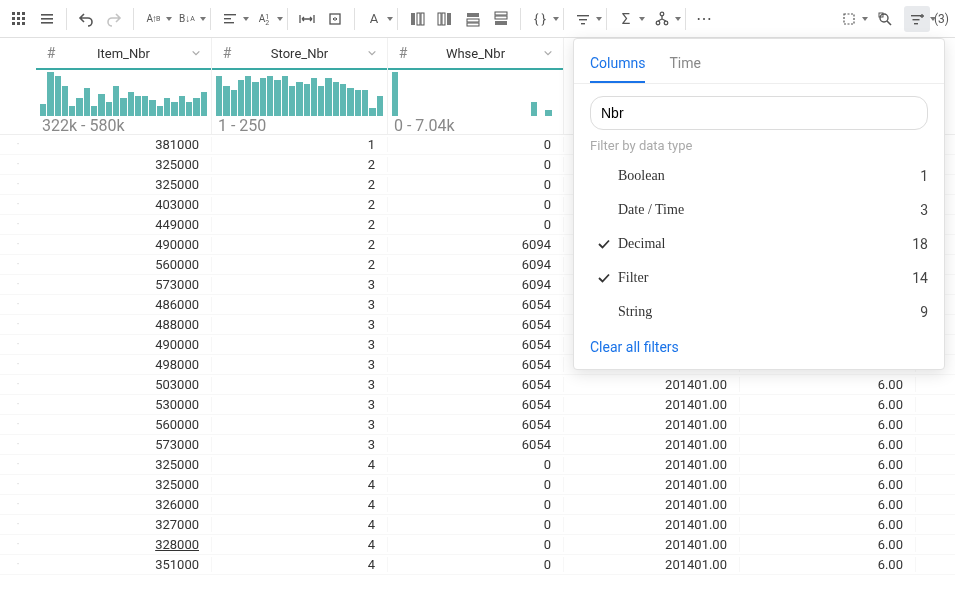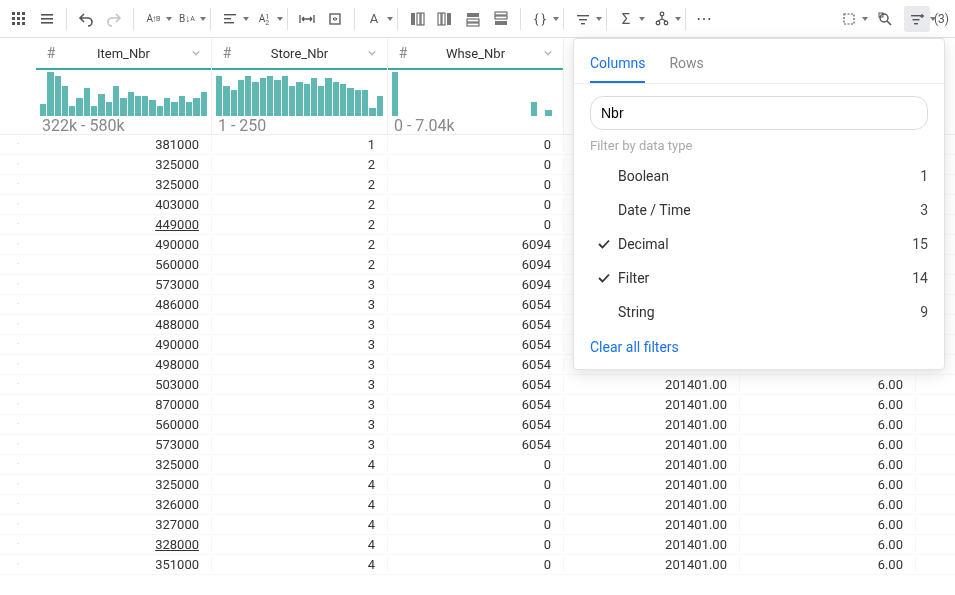--- a/index.html
+++ b/index.html
@@ -204,21 +204,21 @@
     height: 34px;
     font-size: 14px;
     color: #333;
   }
   .type-check {
     width: 28px;
     display: flex;
     justify-content: center;
     color: #333;
   }
-  .type-name { flex: 1; }
+  .type-name { flex: 1; font-family: Liberation Serif, serif; }
   .type-count { color: #444; }
   .clear-link {
     margin-top: 10px;
     color: #1a73e8;
     font-size: 14px;
     cursor: pointer;
   }
 </style>
 </head>
 <body>
@@ -503,21 +503,21 @@
       <div class="row">
         <div class="row-idx">·</div>
         <div class="cell" style="width: 176px;">403000</div>
         <div class="cell" style="width: 176px;">2</div>
         <div class="cell" style="width: 176px;">0</div>
         <div class="cell" style="width: 176px;"></div>
         <div class="cell" style="width: 176px;"></div>
       </div>
       <div class="row">
         <div class="row-idx">·</div>
-        <div class="cell" style="width: 176px; text-decoration: underline;">449000</div>
+        <div class="cell" style="width: 176px;">449000</div>
         <div class="cell" style="width: 176px;">2</div>
         <div class="cell" style="width: 176px;">0</div>
         <div class="cell" style="width: 176px;"></div>
         <div class="cell" style="width: 176px;"></div>
       </div>
       <div class="row">
         <div class="row-idx">·</div>
         <div class="cell" style="width: 176px;">490000</div>
         <div class="cell" style="width: 176px;">2</div>
         <div class="cell" style="width: 176px;">6094</div>
@@ -575,21 +575,21 @@
       <div class="row">
         <div class="row-idx">·</div>
         <div class="cell" style="width: 176px;">503000</div>
         <div class="cell" style="width: 176px;">3</div>
         <div class="cell" style="width: 176px;">6054</div>
         <div class="cell" style="width: 176px;">201401.00</div>
         <div class="cell" style="width: 176px;">6.00</div>
       </div>
       <div class="row">
         <div class="row-idx">·</div>
-        <div class="cell" style="width: 176px;">870000</div>
+        <div class="cell" style="width: 176px;">530000</div>
         <div class="cell" style="width: 176px;">3</div>
         <div class="cell" style="width: 176px;">6054</div>
         <div class="cell" style="width: 176px;">201401.00</div>
         <div class="cell" style="width: 176px;">6.00</div>
       </div>
       <div class="row">
         <div class="row-idx">·</div>
         <div class="cell" style="width: 176px;">560000</div>
         <div class="cell" style="width: 176px;">3</div>
         <div class="cell" style="width: 176px;">6054</div>
@@ -651,21 +651,21 @@
         <div class="cell" style="width: 176px;">0</div>
         <div class="cell" style="width: 176px;">201401.00</div>
         <div class="cell" style="width: 176px;">6.00</div>
       </div>
     </div>
 </div>
 
 <div class="panel">
   <div class="panel-tabs">
     <div class="panel-tab active">Columns</div>
-    <div class="panel-tab">Rows</div>
+    <div class="panel-tab">Time</div>
   </div>
   <div class="panel-body">
     <input class="search-box" value="Nbr" style="">
     <div class="filter-label">Filter by data type</div>
     <div id="type-list">
         <div class="type-row">
           <span class="type-check"></span>
           <span class="type-name">Boolean</span>
           <span class="type-count">1</span>
         </div>
@@ -674,21 +674,21 @@
           <span class="type-name">Date / Time</span>
           <span class="type-count">3</span>
         </div>
         <div class="type-row">
           <span class="type-check">
             <svg viewBox="0 0 14 14" width="14" height="14">
               <path d="M2 7 L5.5 10.5 L12 3.5" fill="none" stroke="currentColor" stroke-width="1.8"></path>
             </svg>
           </span>
           <span class="type-name">Decimal</span>
-          <span class="type-count">15</span>
+          <span class="type-count">18</span>
         </div>
         <div class="type-row">
           <span class="type-check">
             <svg viewBox="0 0 14 14" width="14" height="14">
               <path d="M2 7 L5.5 10.5 L12 3.5" fill="none" stroke="currentColor" stroke-width="1.8"></path>
             </svg>
           </span>
           <span class="type-name">Filter</span>
           <span class="type-count">14</span>
         </div>

